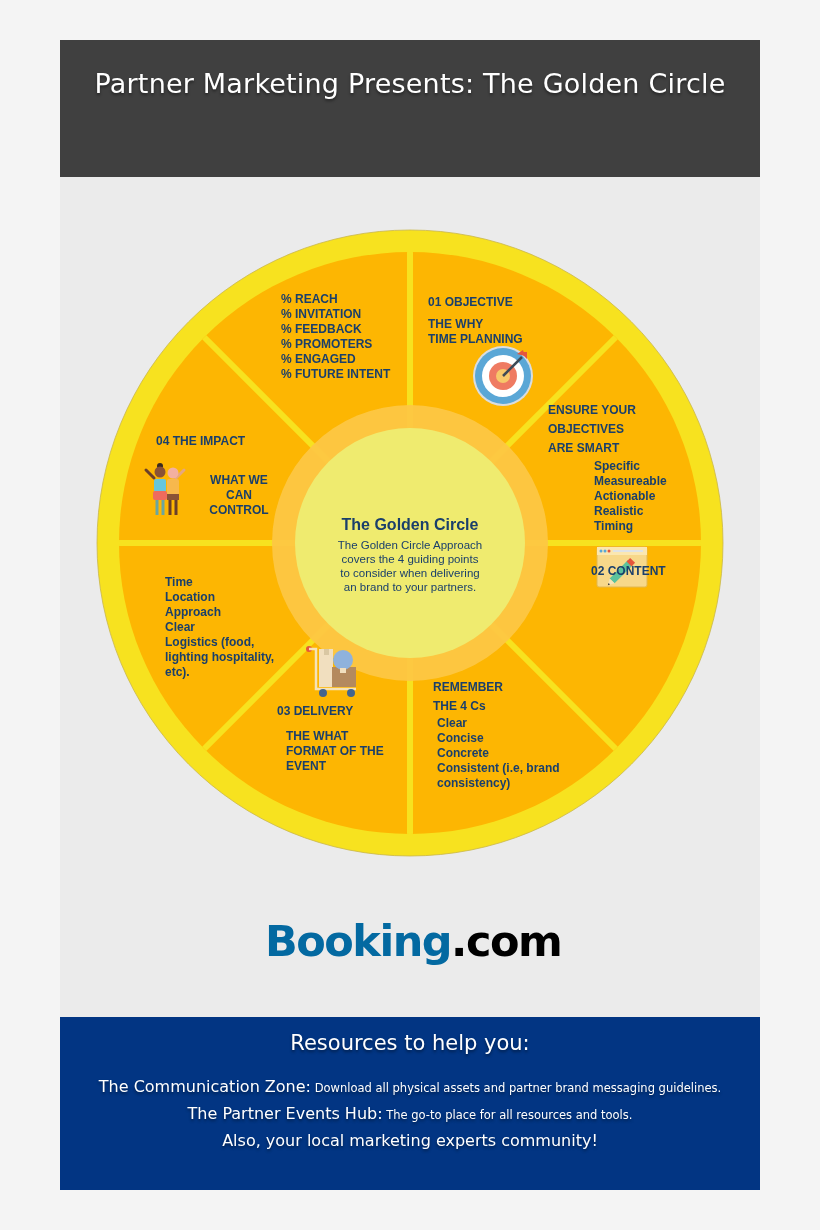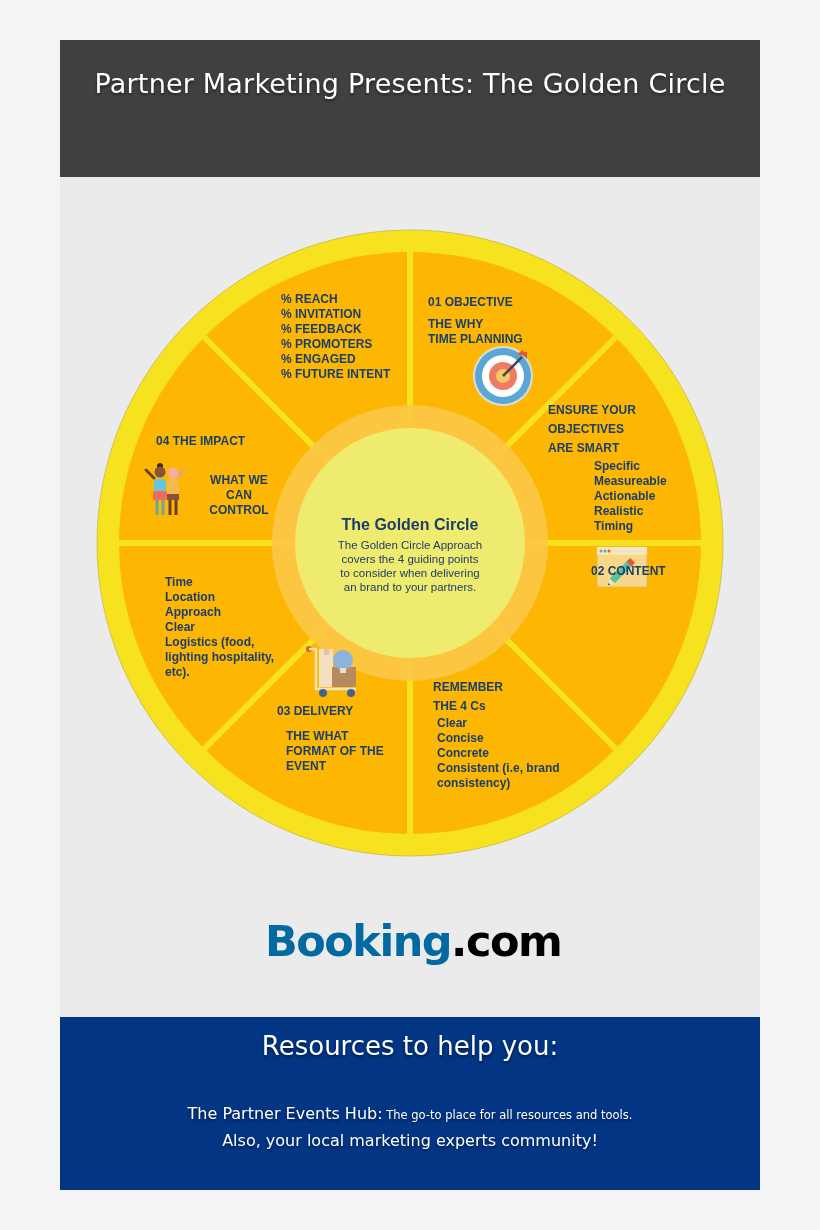--- a/index.html
+++ b/index.html
@@ -59,21 +59,21 @@
   .logo .b { color: #0369a1; }
   .logo .c { color: #000000; }
   .footer {
     position: absolute; left: 60px; top: 1017px;
     width: 700px; height: 173px;
     background: #023583; color: #fff; text-align: center;
     font-family: "DejaVu Sans", sans-serif;
   }
   .footer .f-title {
     position: absolute; left: 0; right: 0; top: 14px;
-    font-size: 26px; text-shadow: 0 2px 3px rgba(0,0,0,0.45);
+    font-size: 21px; text-shadow: 0 2px 3px rgba(0,0,0,0.45);
   }
   .footer .f-line {
     position: absolute; left: 0; right: 0;
     font-size: 16px; text-shadow: 0 2px 3px rgba(0,0,0,0.45);
   }
   .footer .f-line .small { font-size: 11.5px; }
 </style>
 </head>
 <body>
 
@@ -240,19 +240,22 @@
     <div>an brand to your partners.</div>
   </div>
 </div>
 
 <div class="logo">
   <span class="b">Booking</span><span class="c">.com</span>
 </div>
 
 <div class="footer">
   <div class="f-title">Resources to help you:</div>
+  <div class="f-line" style="top:60px;">
+    <span>The Communication Zone:</span><span class="small"> Download all physical assets and partner brand messaging guidelines.</span>
+  </div>
   <div class="f-line" style="top:87px;">
     <span>The Partner Events Hub:</span><span class="small"> The go-to place for all resources and tools.</span>
   </div>
   <div class="f-line" style="top:114px;">
     <span>Also, your local marketing experts community!</span>
   </div>
 </div>
 
 </body></html>

